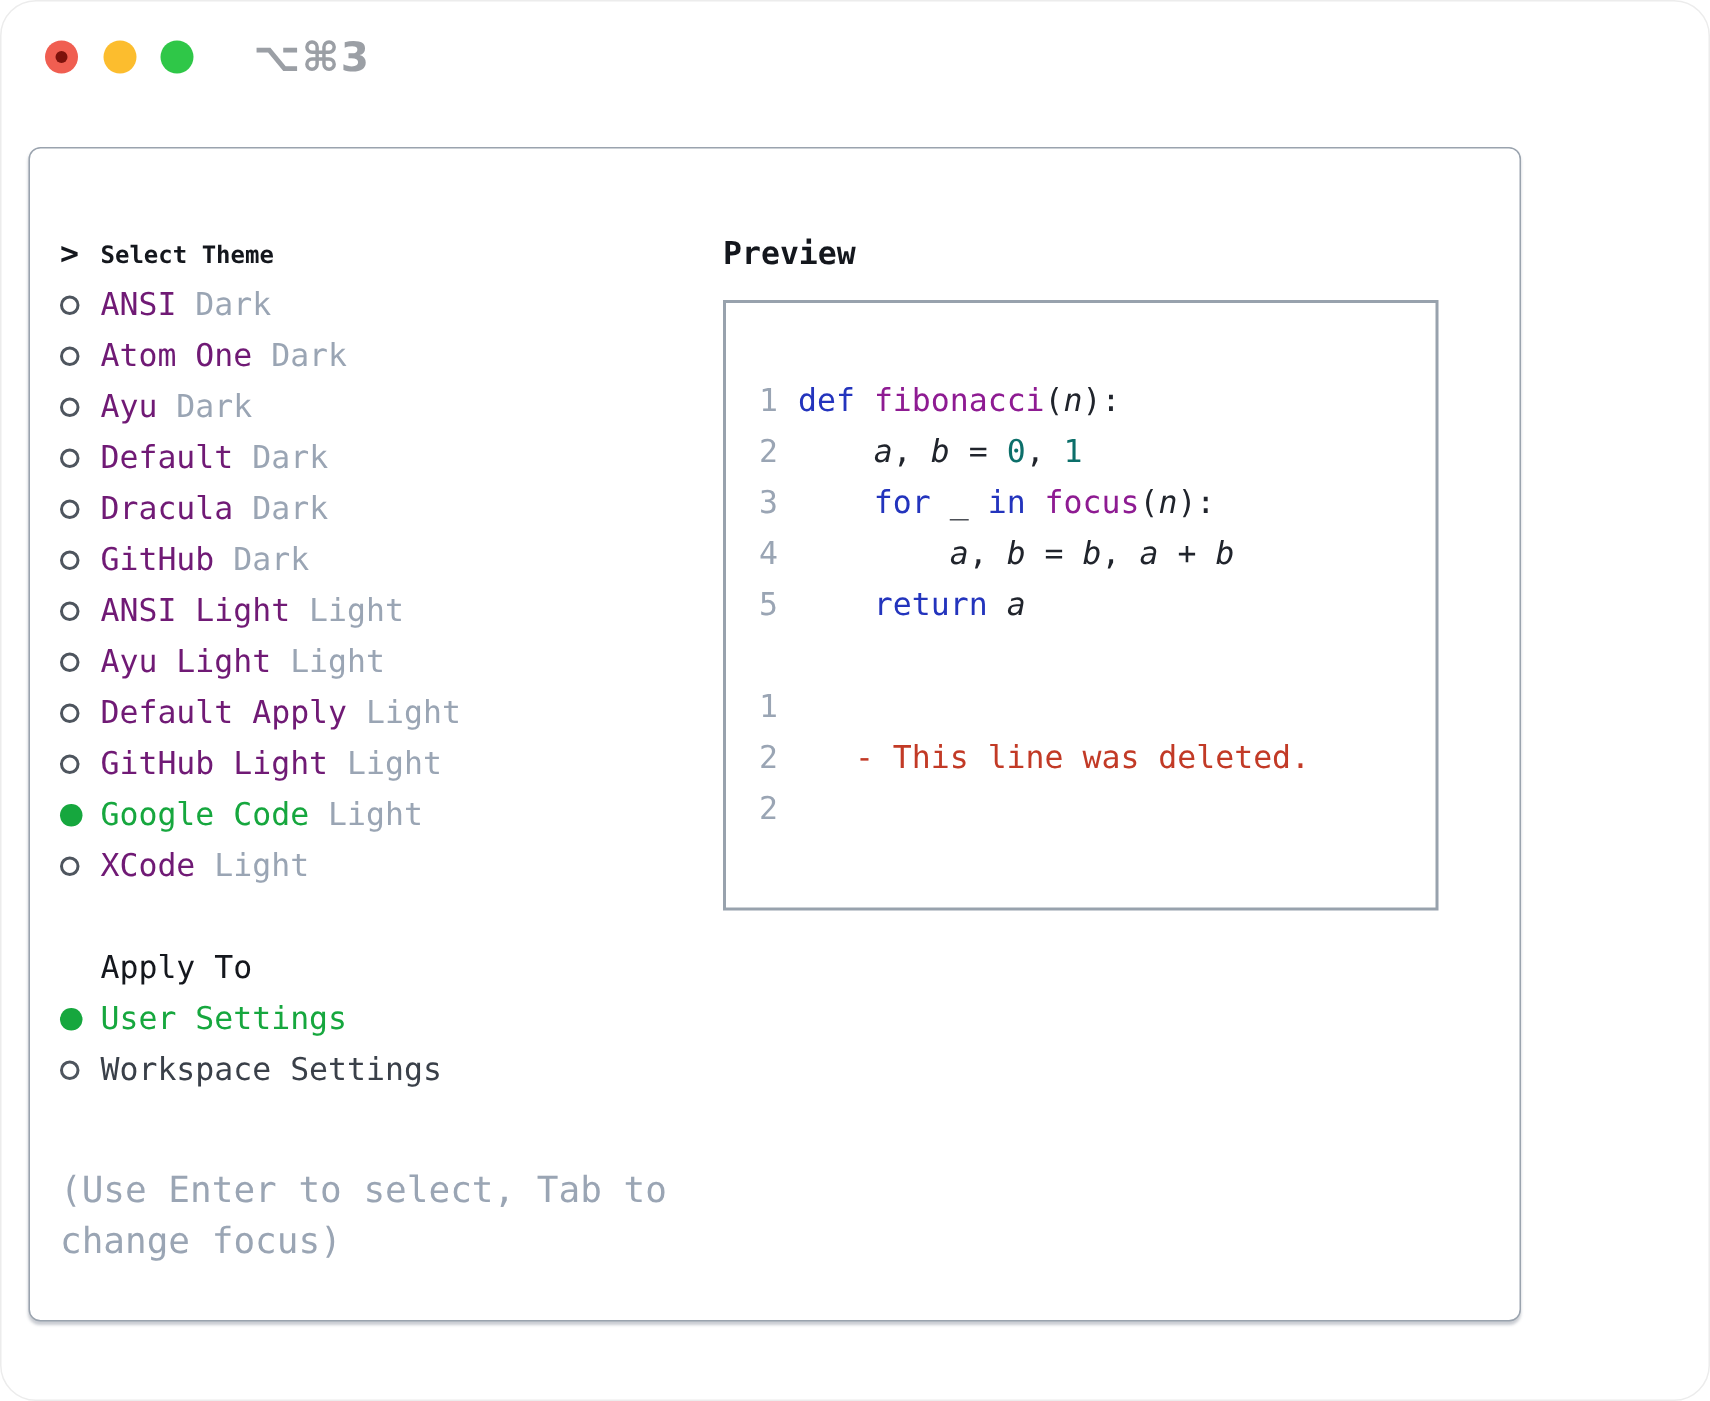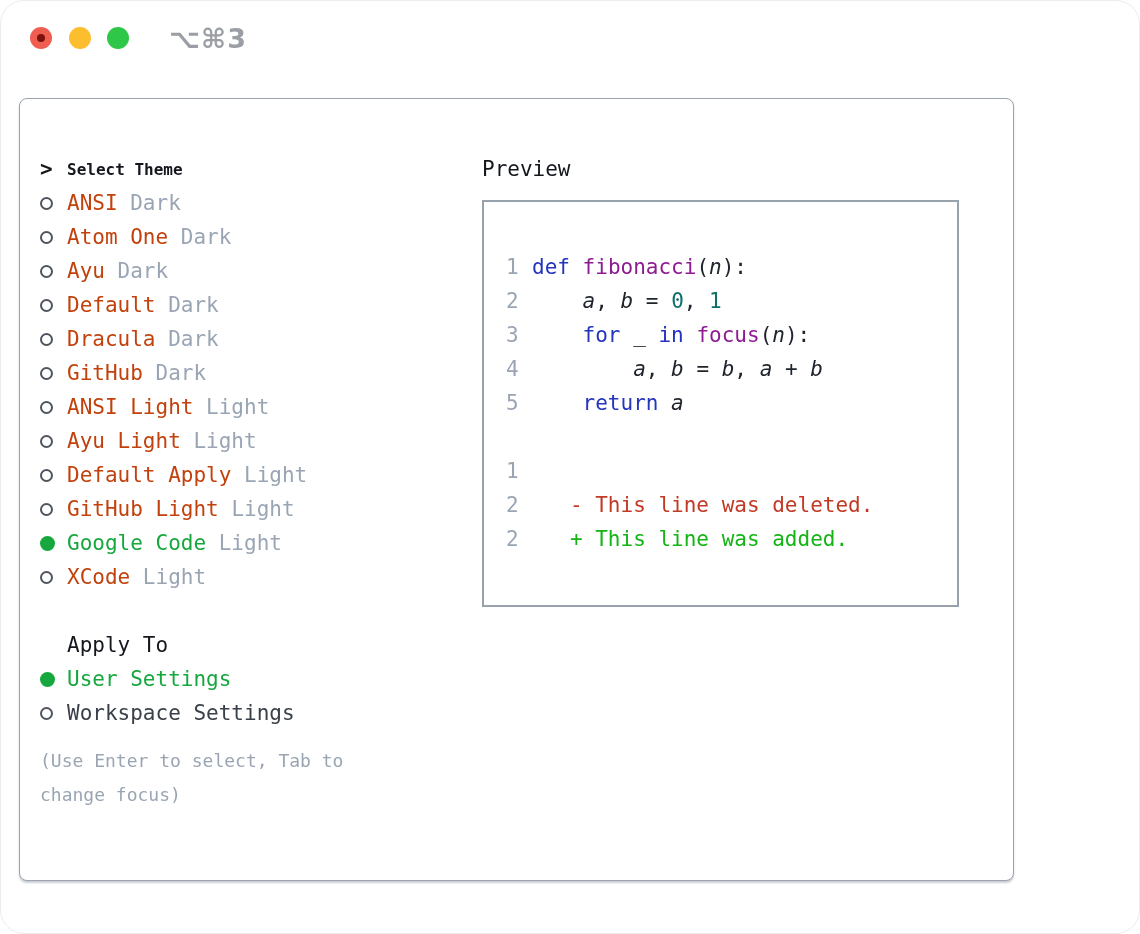--- a/index.html
+++ b/index.html
@@ -43,34 +43,34 @@
   .marker-cell { width: 27px; display: flex; align-items: center; }
   .ring {
     width: 13px; height: 13px; border-radius: 50%;
     border: 2px solid #4e555e; background: transparent;
   }
   .dot  { width: 15px; height: 15px; border-radius: 50%; background: #16a73e; }
 
   .focus-marker { width: 27px; color: #14171d; font-weight: bold; font-size: 21px; }
   .header-label { color: #14171d; font-weight: bold; font-size: 16px; }
 
-  .t-name    { color: #c2410c; }
+  .t-name    { color: #701a75; }
   .t-variant { color: #9aa5b4; }
   .row.selected .t-name { color: #16a73e; }
 
   .spacer { height: 34px; }
 
   .apply-title { color: #14171d; padding-left: 27px; }
   .opt-label   { color: #3a4049; }
   .row.selected .opt-label { color: #16a73e; }
 
-  .hint { font-size: 18px; line-height: 34px; color: #9aa5b4; white-space: pre; margin-top: 14px; }
+  .hint { font-size: 24px; line-height: 34px; color: #9aa5b4; white-space: pre; margin-top: 46px; }
 
   
-  .preview-title { font-size: 21px; font-weight: normal; color: #14171d; line-height: 34px; }
+  .preview-title { font-size: 21px; font-weight: bold; color: #14171d; line-height: 34px; }
   .preview-box {
     margin-top: 14px; width: 477px; height: 407px;
     border: 2px solid #98a2ad; background: #ffffff;
     padding: 48px 0 0 22px; overflow: hidden;
   }
   .cline { display: flex; height: 34px; align-items: center; font-size: 21px; white-space: pre; }
   .lnum  { width: 26px; color: #9aa5b4; flex: none; }
   .ctext { white-space: pre; }
 
   .tok-kwd { color: #2334bd; }
@@ -230,20 +230,19 @@
     <span class="lnum">1</span>
   </div>
 
   <div class="cline">
     <span class="lnum">2</span>
     <span class="ctext diff-deleted">   - This line was deleted.</span>
   </div>
 
   <div class="cline">
     <span class="lnum">2</span>
-    <span class="ctext diff-added">   + This line was added.</span>
   </div>
 </div>
       </div>
     </div>
 
   </div>
 </div>
 
 </body></html>

